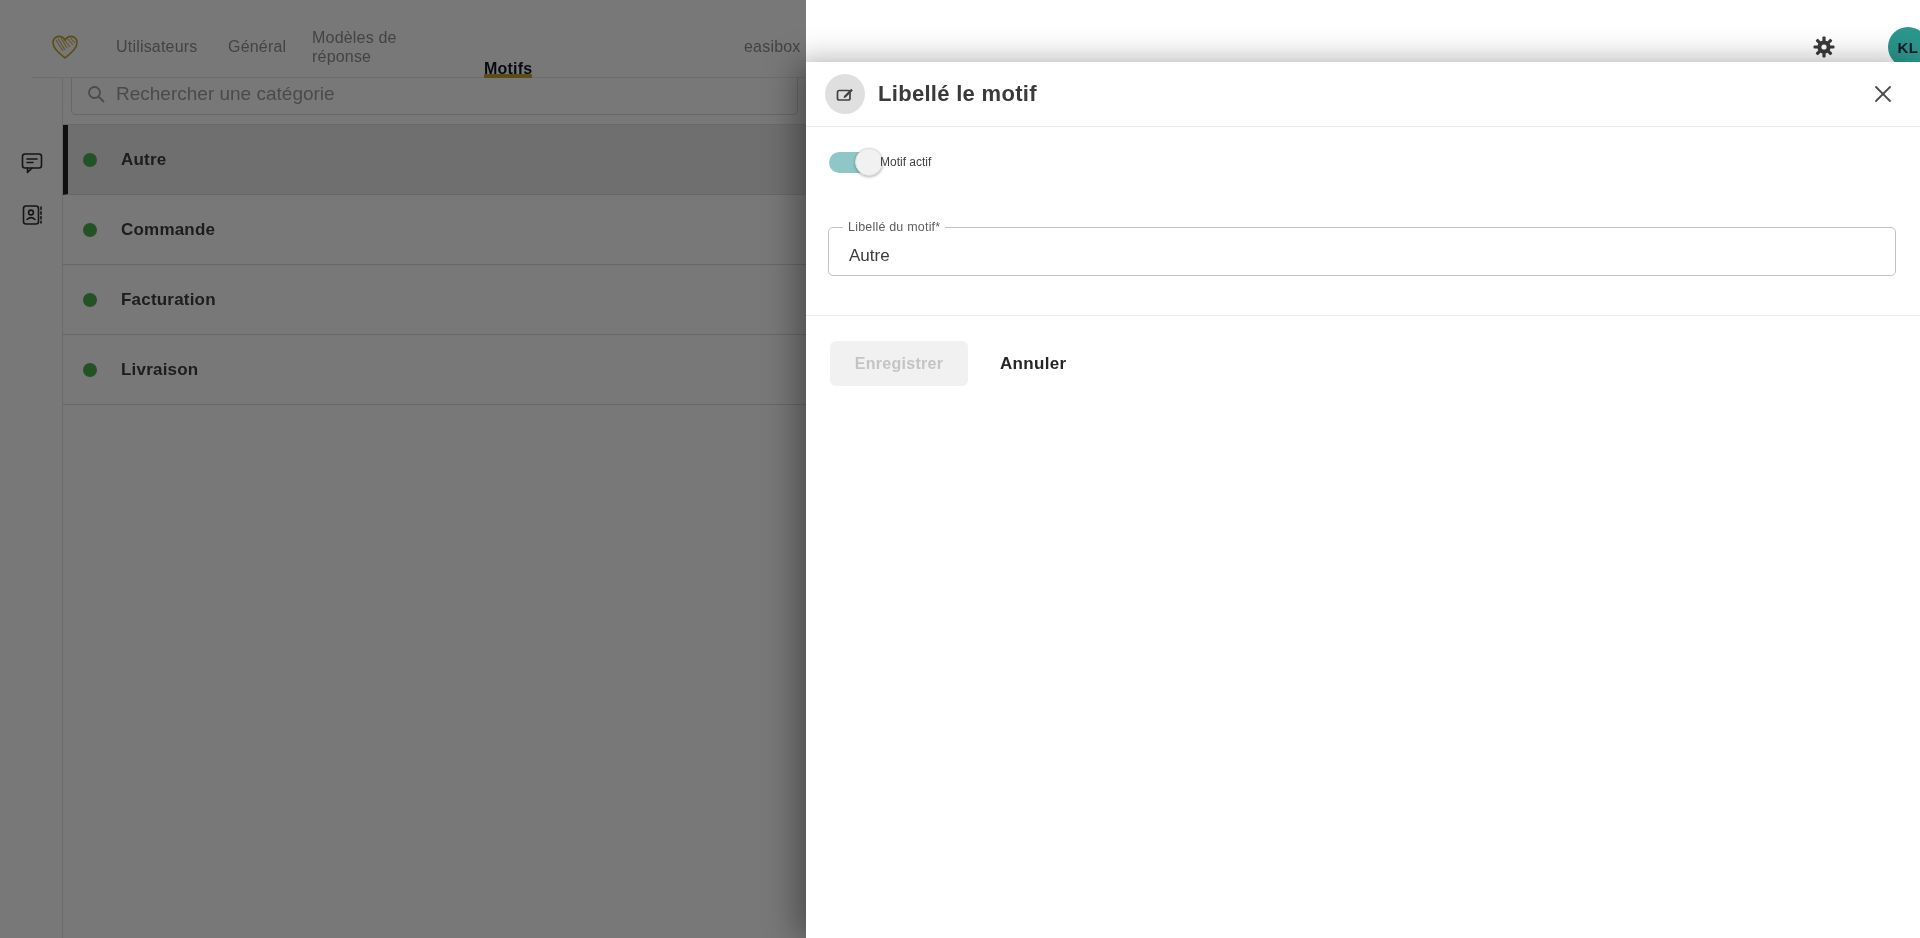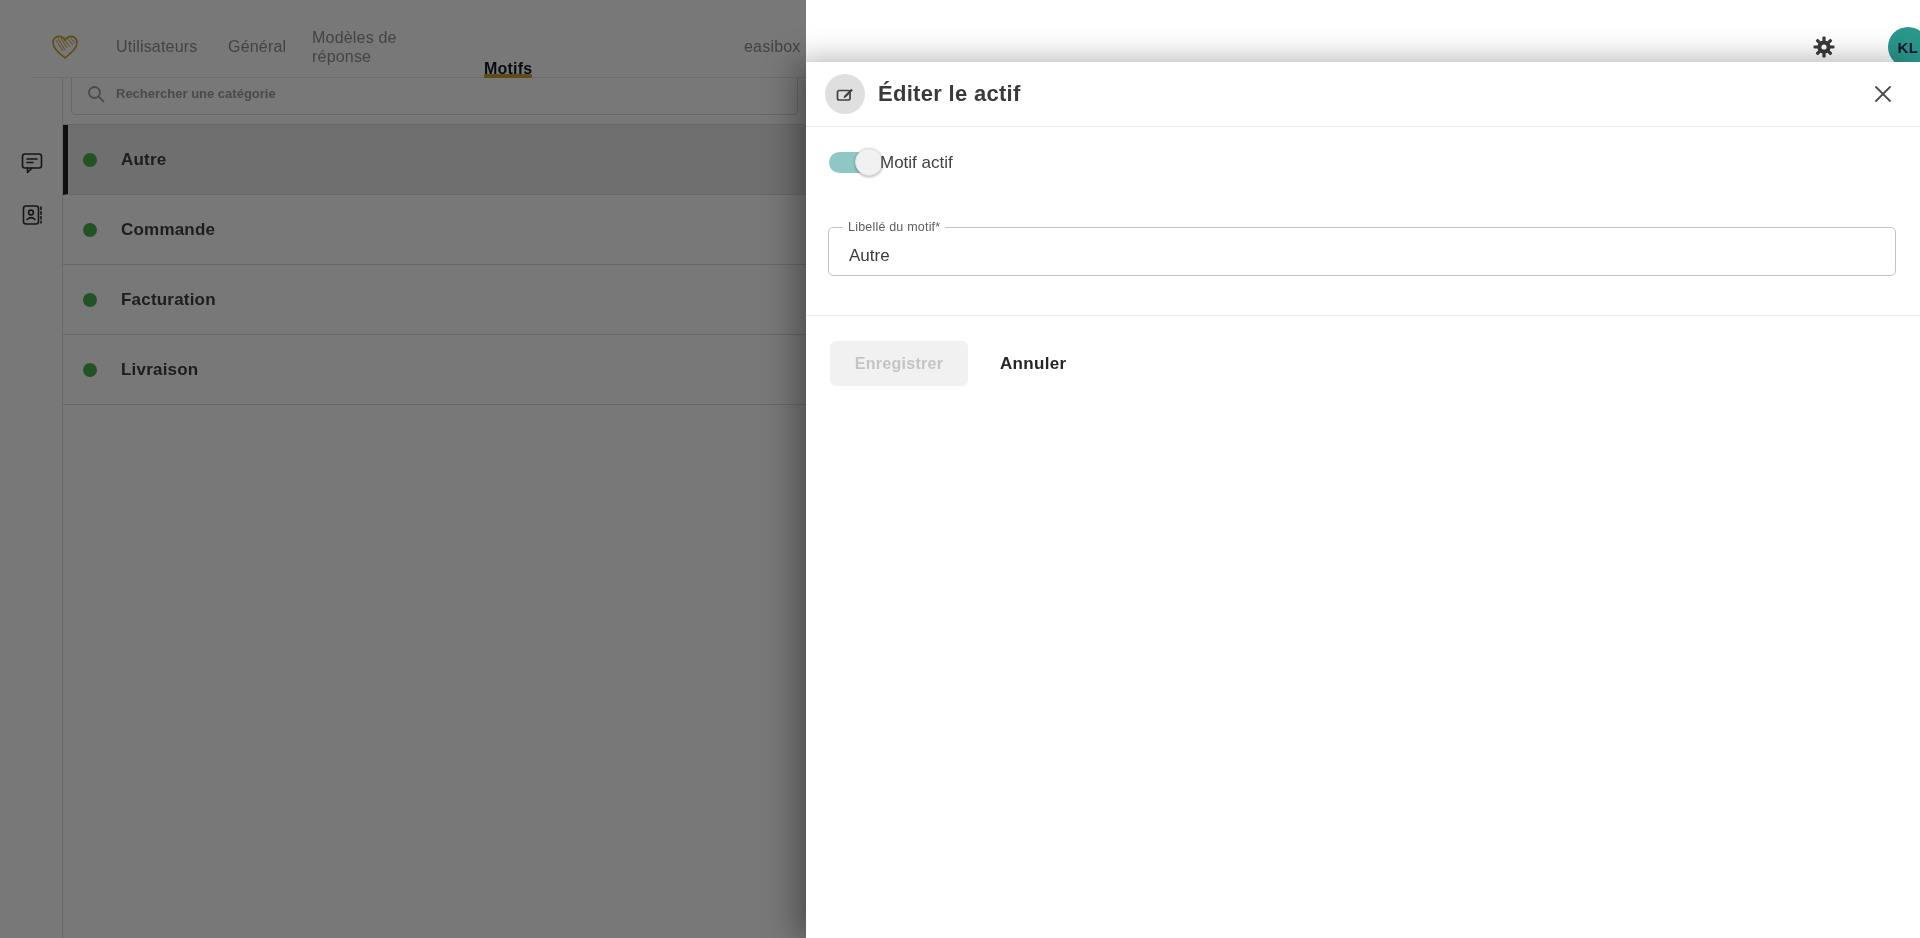--- a/index.html
+++ b/index.html
@@ -48,21 +48,21 @@
 
   
   .content { position:absolute; left:63px; top:62px; width:743px; height:876px; background:#fff; }
   .search-wrap { height:63px; padding:10px 8px; border-bottom:1px solid #e0e0e0; }
   .search-box {
     position:relative; height:43px; border:1px solid #dcdcdc; border-radius:4px; background:#fff;
   }
   .search-box svg { position:absolute; left:14px; top:11px; }
   .search-box input {
     position:absolute; left:44px; top:0; width:660px; height:41px; border:none; outline:none;
-    font-family:"Liberation Sans",sans-serif; font-size:13px; color:#6d28d9;font-weight:bold;
+    font-family:"Liberation Sans",sans-serif; font-size:19px; color:#6d28d9;
   }
   .search-box input::placeholder { color:#9e9e9e; }
   .cat-row {
     position:relative; height:70px; display:flex; align-items:center;
     border-bottom:1px solid #dadada; background:#fff; cursor:pointer;
   }
   .cat-row .dot { width:14px; height:14px; border-radius:50%; margin-left:20px; flex:0 0 auto; }
   .cat-row .cat-label { margin-left:24px; font-size:17px; font-weight:600; color:#3f3f3f; letter-spacing:.2px; }
   .cat-row.selected { background:#ececec; border-left:5px solid #202020; }
   .cat-row.selected .dot { margin-left:15px; }
@@ -85,21 +85,21 @@
     font-size:22px; font-weight:700; color:#3a3a3a; letter-spacing:.3px;
   }
   .close-btn { position:absolute; right:26px; top:21px; width:22px; height:22px; cursor:pointer; }
 
   .switch { position:absolute; left:23px; top:90px; width:60px; height:21px; cursor:pointer; }
   .switch .track { position:absolute; left:0; top:0; width:45px; height:21px; border-radius:11px; }
   .switch .knob {
     position:absolute; left:26px; top:-4px; width:28px; height:28px; border-radius:50%;
     background:#f1f1f1; border:1px solid #e0e0e0; box-shadow:0 1px 3px rgba(0,0,0,.3);
   }
-  .switch-label { position:absolute; left:74px; top:90px; line-height:21px; font-size:17px; color:#424242; }
+  .switch-label { position:absolute; left:74px; top:90px; line-height:21px; font-size:12px; color:#424242; }
 
   .field {
     position:absolute; left:22px; top:150px; width:calc(100% - 46px); height:56px;
     border:1px solid #c2c2c2; border-radius:5px; padding:0;margin-top:8px;
   }
   .field legend {
     margin-left:14px; padding:0 5px; font-size:12.5px; color:#5e5e5e; letter-spacing:.2px;
   }
   .field input {
     position:absolute; left:20px; top:12px; width:90%; border:none; outline:none;
@@ -217,21 +217,21 @@
 <div class="backdrop"></div>
 
 <div class="drawer">
   <div class="drawer-header">
     <div class="title-badge">
       <svg width="20" height="20" viewBox="0 0 20 20" fill="none" stroke="#424242" stroke-width="1.7" stroke-linecap="round" stroke-linejoin="round">
         <rect x="2.5" y="6.5" width="12.5" height="9.5" rx="1.8"></rect>
         <path d="M9 12 L16.2 4.8 L17.8 6.4 L10.6 13.6 L8.6 14 Z" fill="#424242" stroke="none"></path>
       </svg>
     </div>
-    <span class="drawer-title">Éditer le actif</span>
+    <span class="drawer-title">Libellé le motif</span>
     <svg class="close-btn" viewBox="0 0 22 22" fill="none" stroke="#4a4a4a" stroke-width="1.8" stroke-linecap="round">
       <line x1="4" y1="4" x2="18" y2="18"></line>
         <line x1="18" y1="4" x2="4" y2="18"></line>
     </svg>
   </div>
 
   <div class="switch">
     <span class="track" style="background:#8fc6c6;"></span>
     <span class="knob"></span>
   </div>

